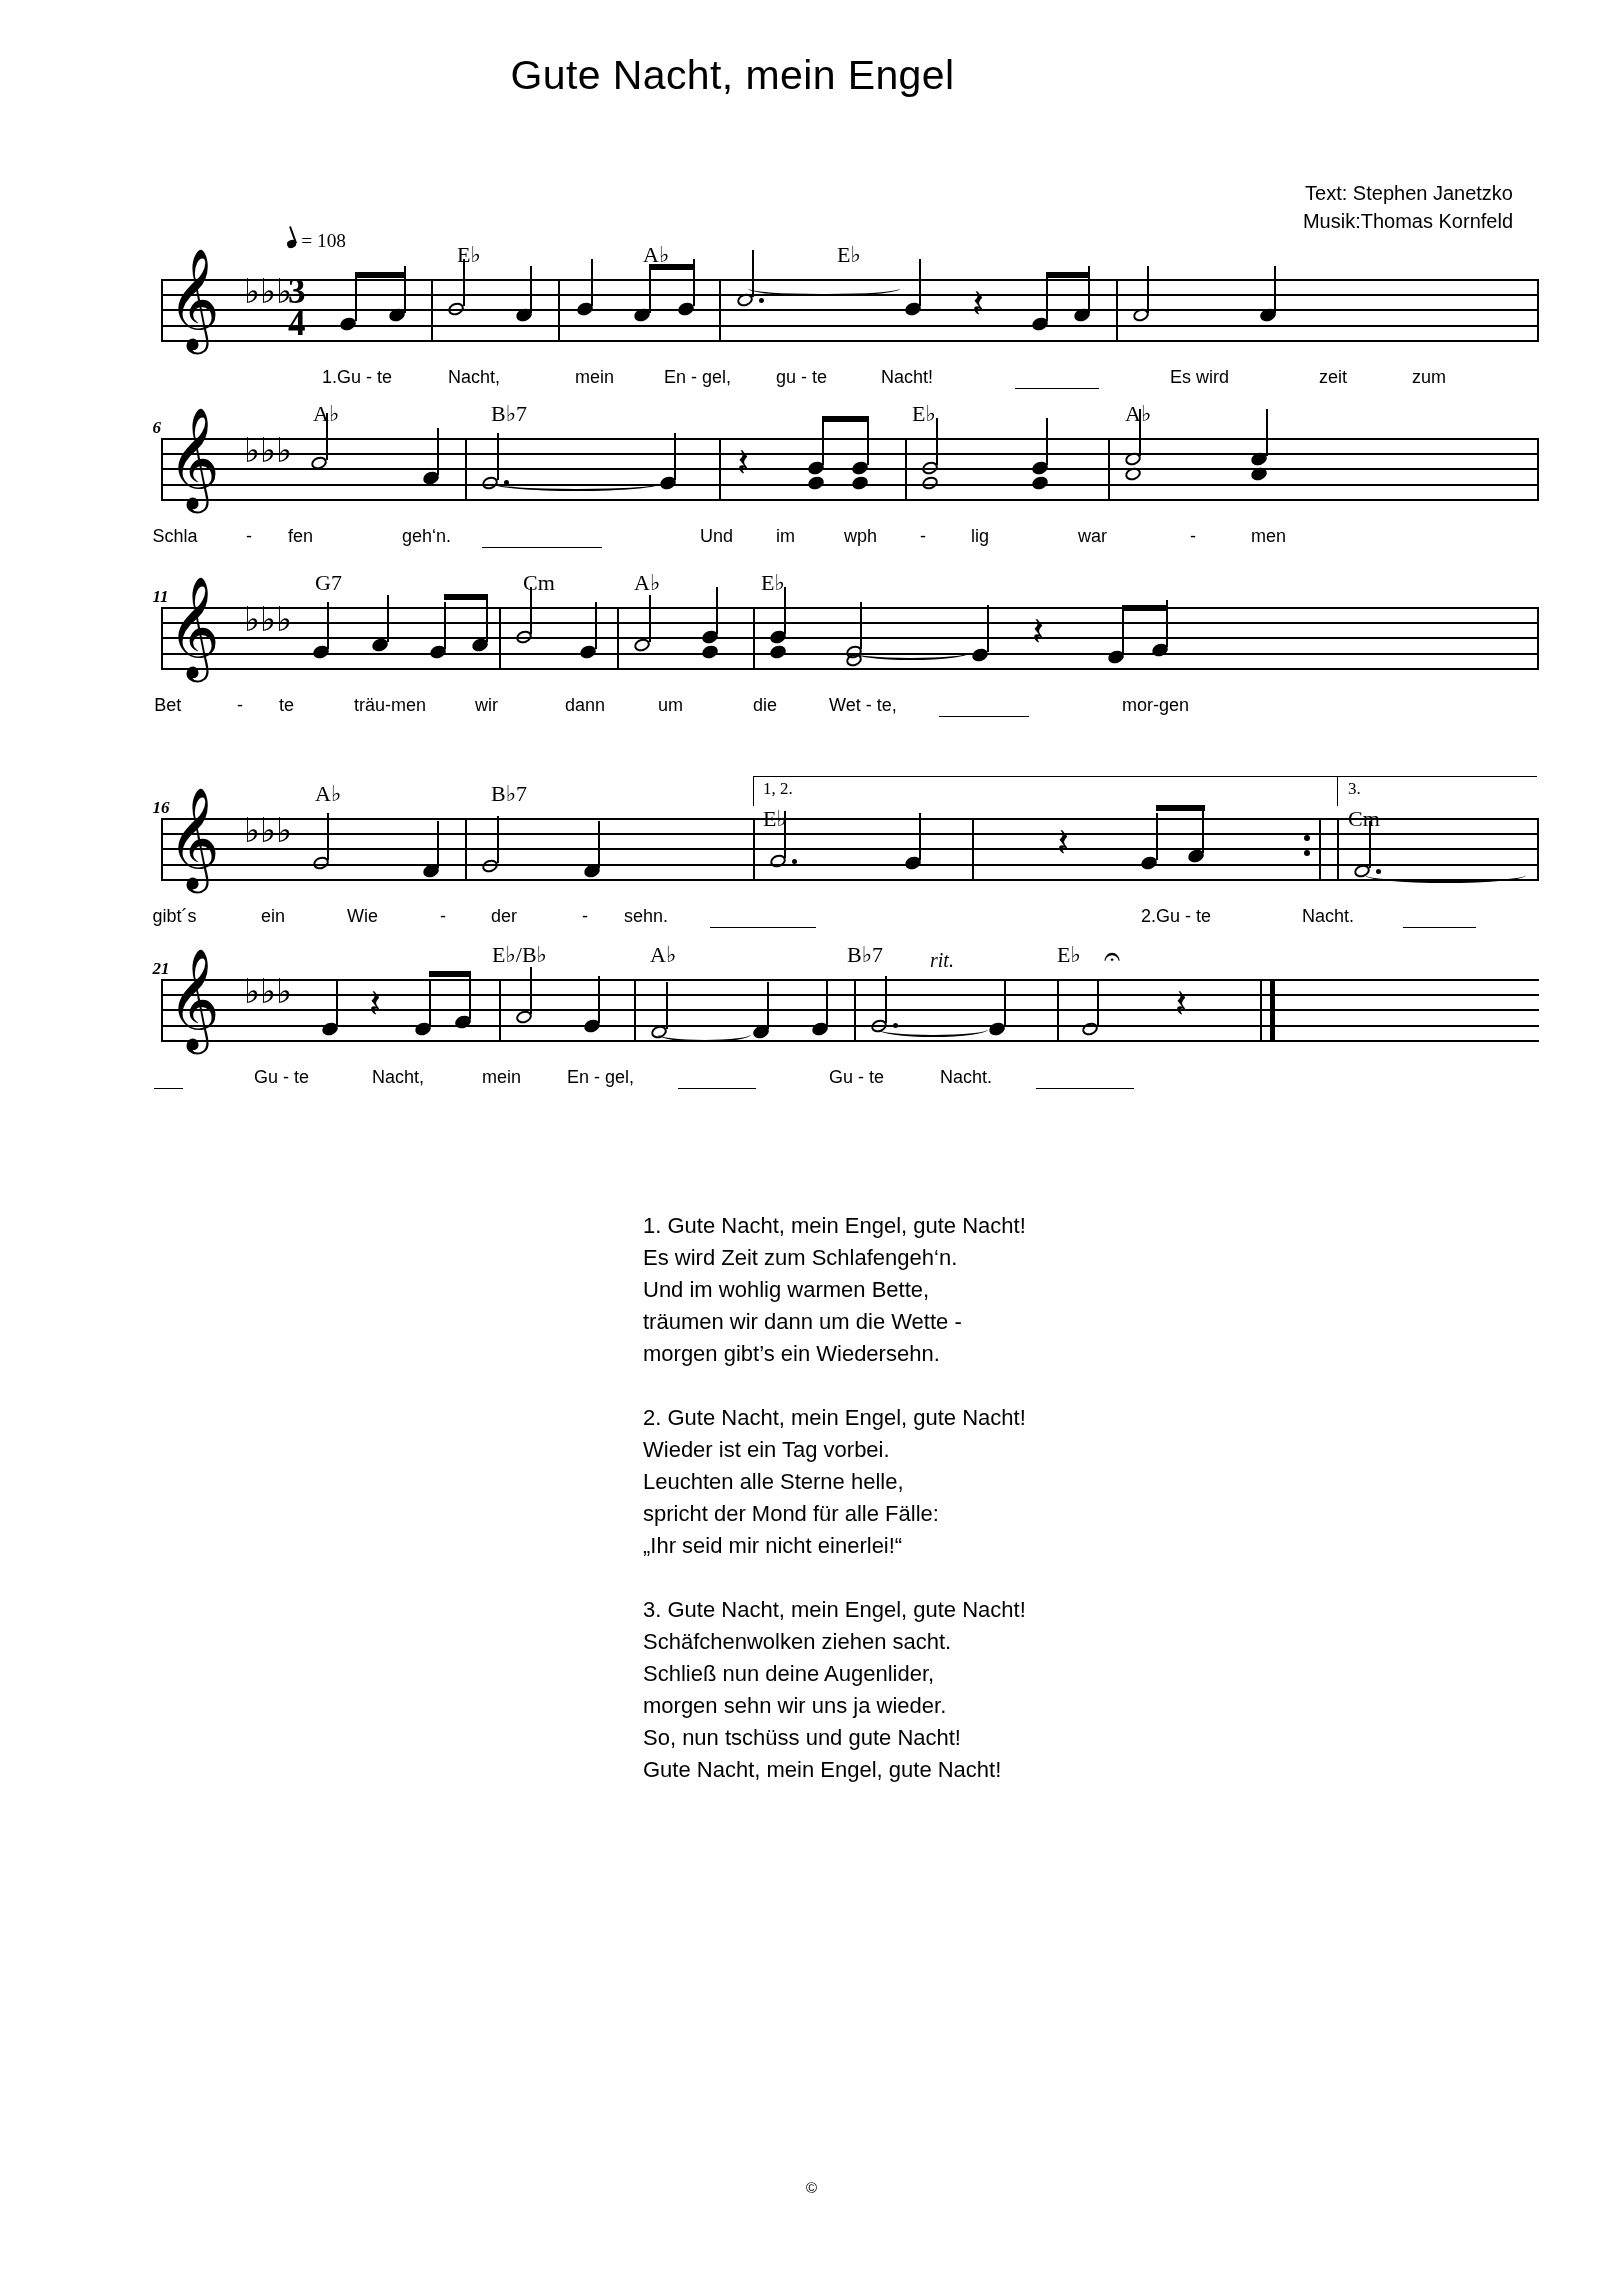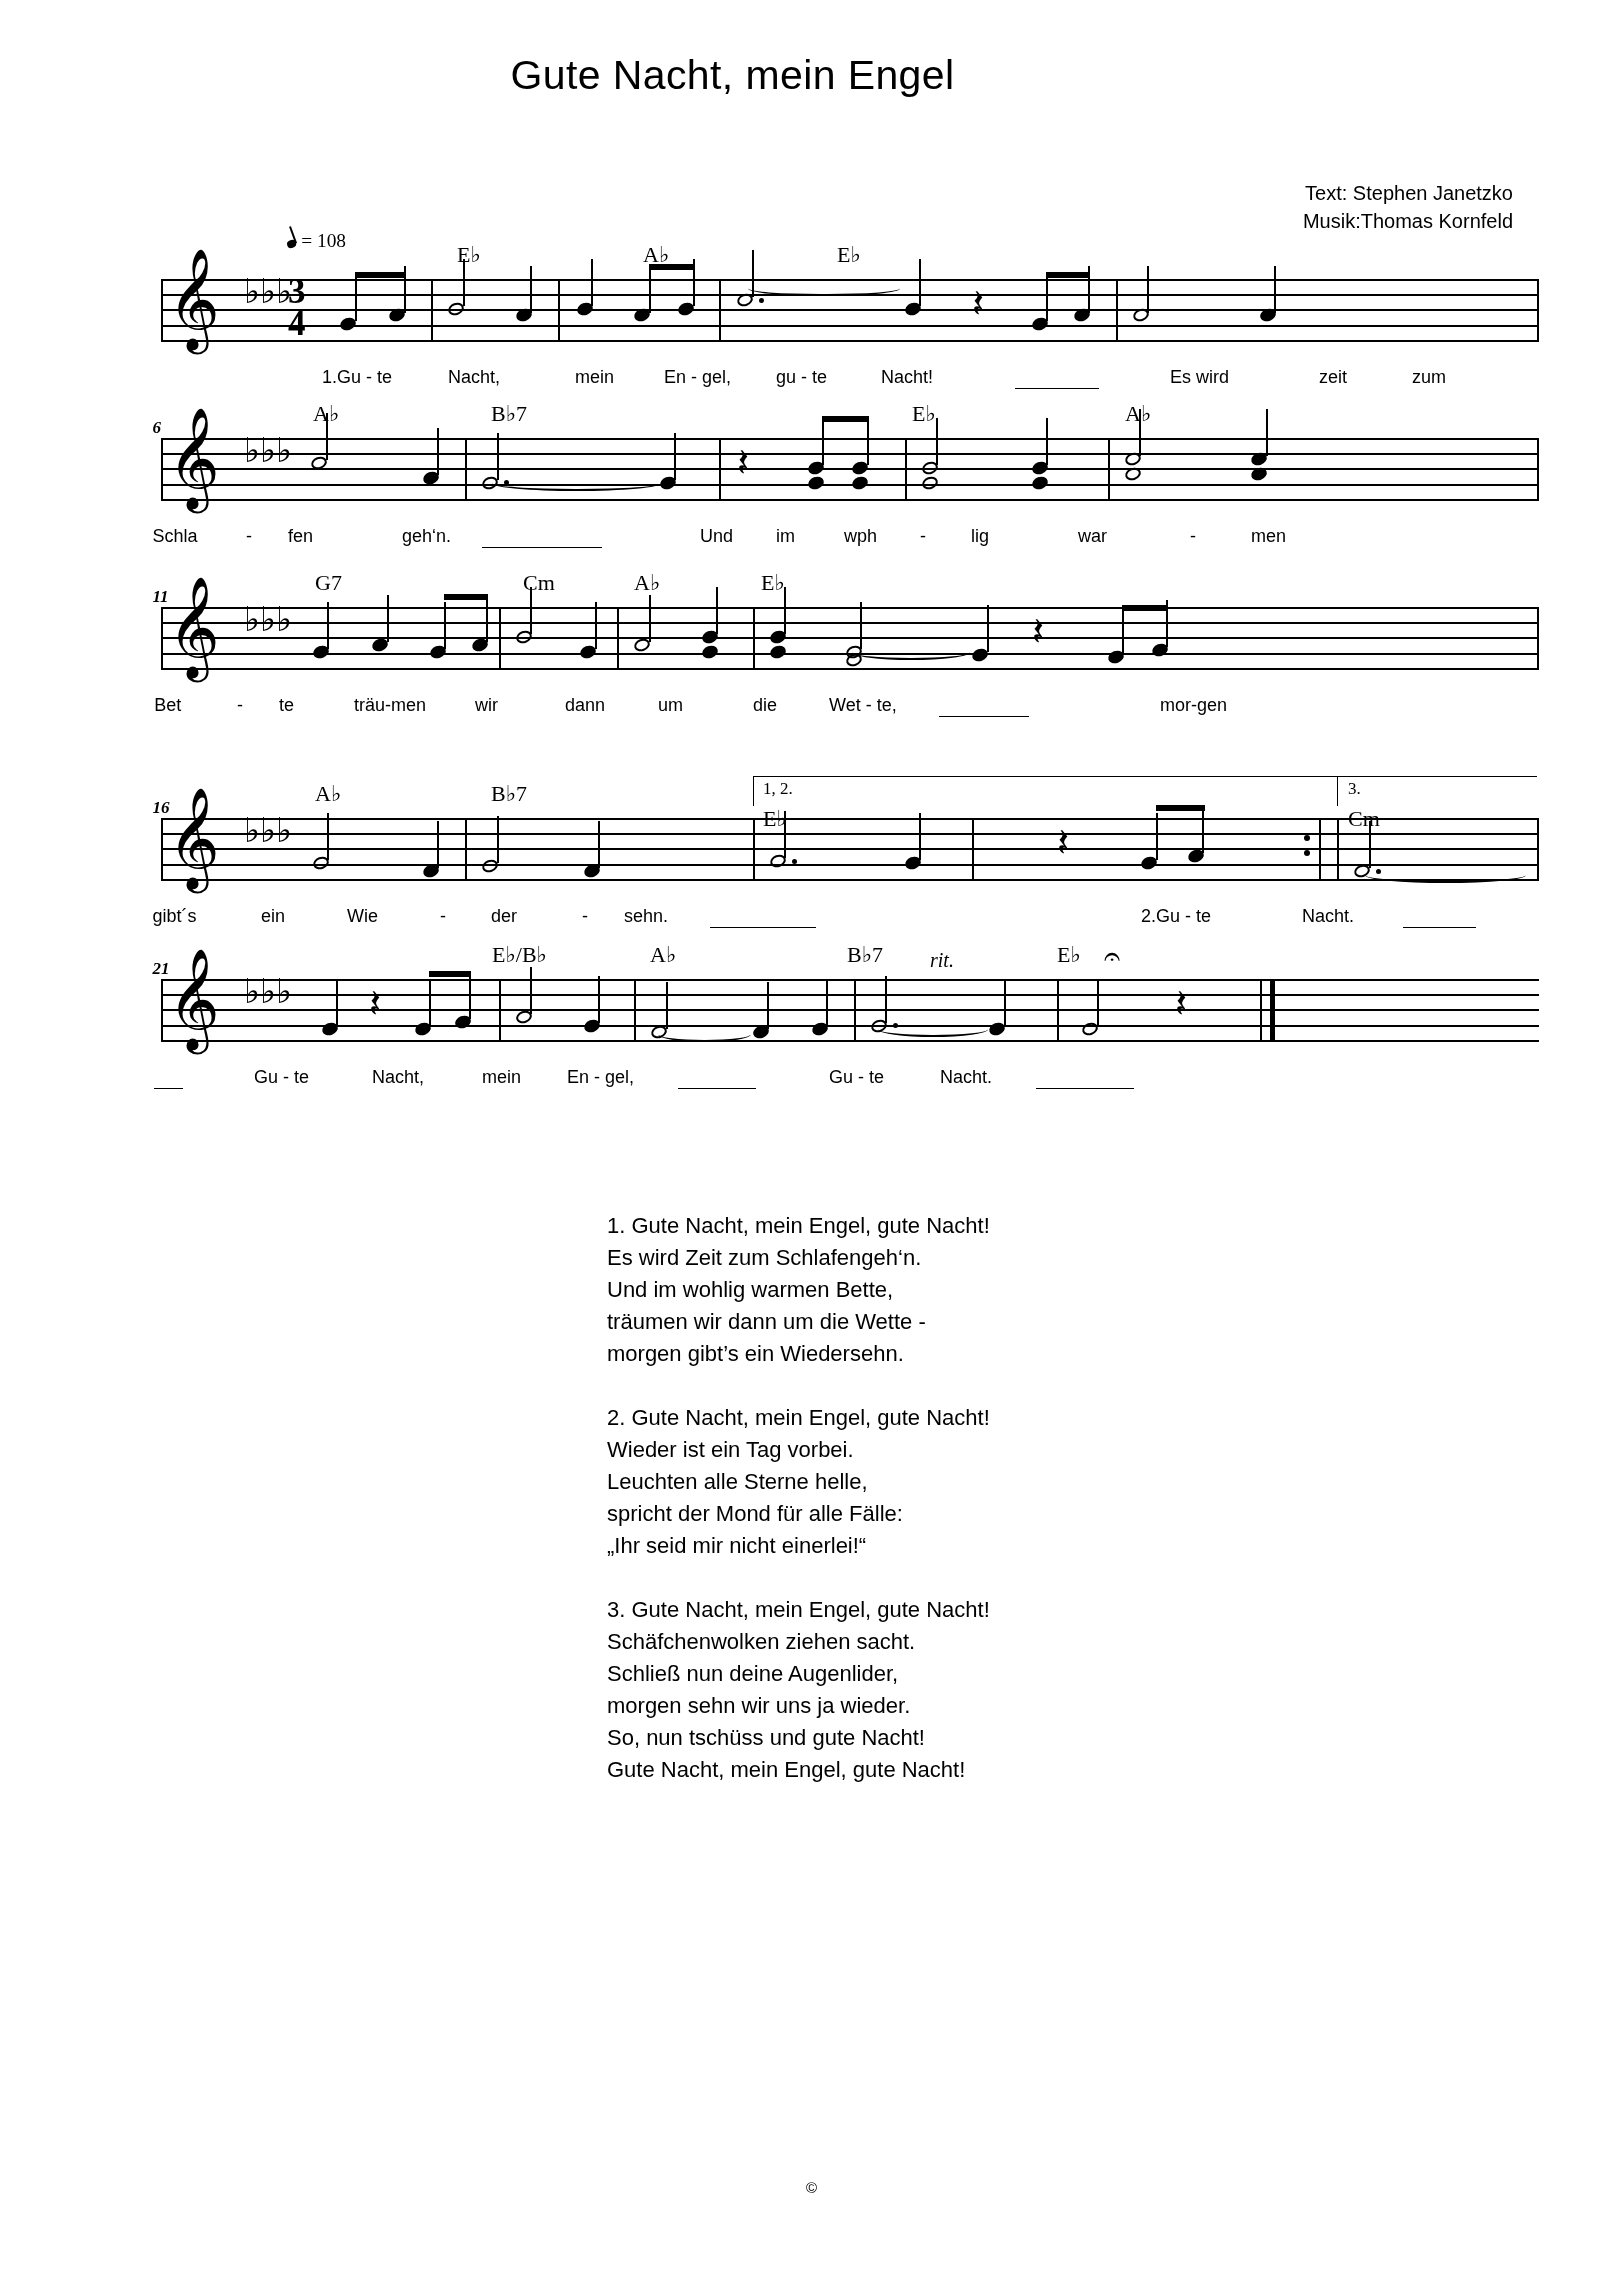--- a/index.html
+++ b/index.html
@@ -231,20 +231,21 @@
   .verses {
     position: absolute;
     left: 607px;
     top: 1210px;
     font-size: 22px;
     line-height: 32px;
   }
   .verse {
     margin-bottom: 32px;
     white-space: pre-line;
+    margin-left: 36px;
   }
   .copyright {
     position: absolute;
     left: 0;
     width: 1623px;
     text-align: center;
     top: 2179px;
     font-size: 15px;
   }
 </style>
@@ -485,21 +486,21 @@
       <div class="lyric" style="left:-6.8px;">Bet</div>
       <div class="lyric" style="left:76px;">-</div>
       <div class="lyric" style="left:118px;">te</div>
       <div class="lyric" style="left:193px;">träu-men</div>
       <div class="lyric" style="left:314px;">wir</div>
       <div class="lyric" style="left:404px;">dann</div>
       <div class="lyric" style="left:497px;">um</div>
       <div class="lyric" style="left:592px;">die</div>
       <div class="lyric" style="left:668px;text-align:right;">Wet - te,</div>
       <div class="lyric" style="left:778px; border-bottom:0.8px solid #000; padding-right:85px;">&nbsp;</div>
-      <div class="lyric" style="left:999px;text-align:center;">mor-gen</div>
+      <div class="lyric" style="left:961px;text-align:center;">mor-gen</div>
     </div>
   </div>
 
   <div class="system" style="top:818px;">
     <div class="measure-num" style="left:-8.5px; top:-20px;">16</div>
 
     <div class="volta" style="left:592px; top:-42px; width:583px;"></div>
     <div class="volta-label" style="left:602px; top:-39px;">1, 2.</div>
     <div class="volta" style="left:1176px; top:-42px; width:199px;"></div>
     <div class="volta-label" style="left:1187px; top:-39px;">3.</div>

